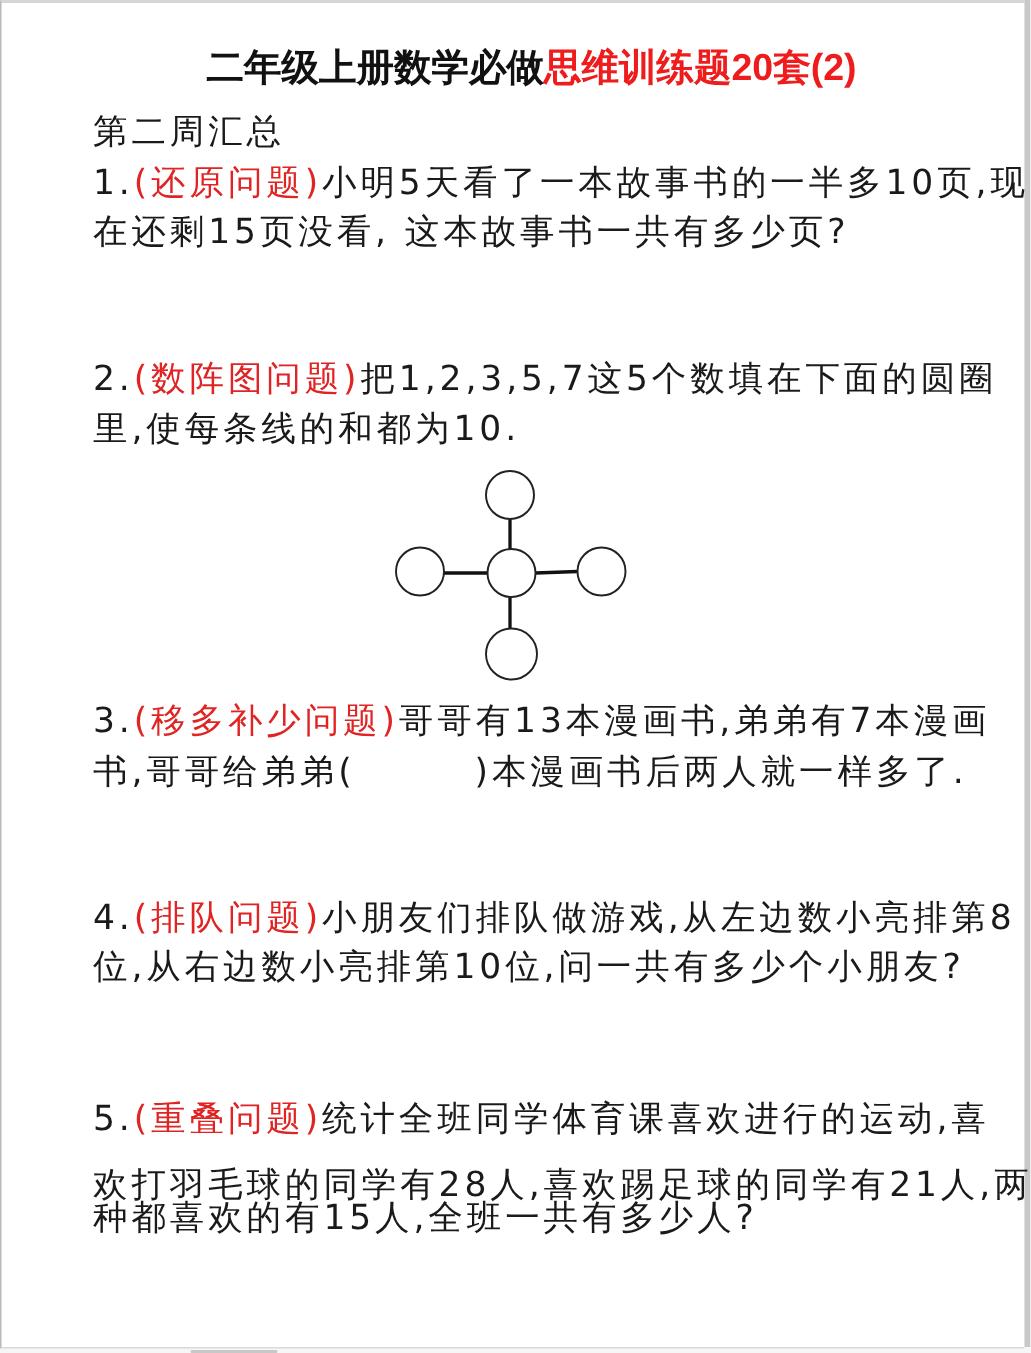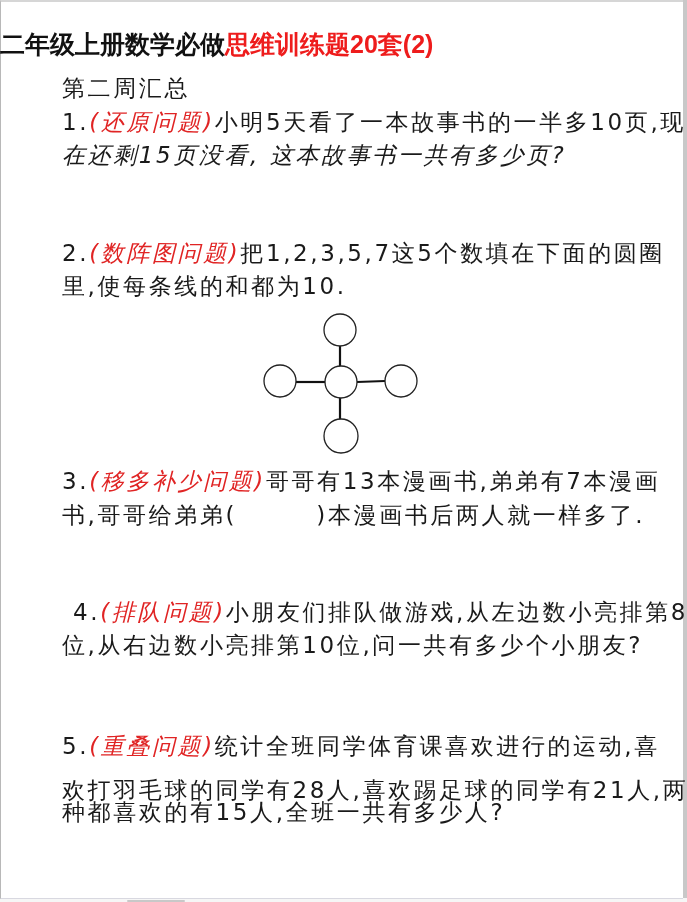--- a/index.html
+++ b/index.html
@@ -14,45 +14,45 @@
     border-left: 1px solid #b8b8b8;
     border-bottom: 1px solid #d8d8e0;
   }
   .right-bar {
     position: absolute; left: 683px; top: 0; width: 4px; height: 898px; background: #c8c8c8;
   }
   .hscroll-thumb {
     position: absolute; left: 127px; top: 900px; width: 58px; height: 2px; background: #c8c8c8; border-radius: 1px;
   }
   .title {
-    position: absolute; left: 0; top: 28px; width: 571px; text-align: left;
+    position: absolute; left: 0; top: 28px; width: 571px; text-align: right;
     font-family: "Liberation Sans", sans-serif; font-weight: bold; font-size: 25px; color: #111;
     letter-spacing: 0px; white-space: nowrap;
   }
   .title .red { color: #ee1c1c; }
   .line {
     position: absolute; left: 62px; font-size: 23px; color: #1a1a1a; white-space: nowrap;
     letter-spacing: 2.6px; line-height: 22px;
   }
-  .line .red { color: #e02424; font-style: italic; }
+  .line .red { color: #e02424; }
   .diagram { position: absolute; left: 250px; top: 305px; width: 180px; height: 160px; }
 </style>
 </head>
 <body>
 
 <div class="page"></div>
 <div class="right-bar"></div>
 <div class="hscroll-thumb"></div>
 
 <div class="title"><span>二年级上册数学必做</span><span class="red">思维训练题20套(2)</span></div>
 
 <div class="line" style="top:77px;">第二周汇总</div>
 
 <div class="line" style="top:111px;"><span>1.</span><span class="red">(还原问题)</span><span>小明5天看了一本故事书的一半多10页,现</span></div>
-<div class="line" style="top:144px;font-style:italic;">在还剩15页没看, 这本故事书一共有多少页?</div>
+<div class="line" style="top:144px;">在还剩15页没看, 这本故事书一共有多少页?</div>
 
 <div class="line" style="top:242px;text-align:right;"><span>2.</span><span class="red">(数阵图问题)</span><span>把1,2,3,5,7这5个数填在下面的圆圈</span></div>
 <div class="line" style="top:275px;text-align:center;">里,使每条线的和都为10.</div>
 
 <svg class="diagram" viewBox="250 305 180 160" xmlns="http://www.w3.org/2000/svg">
   <g stroke="#111" stroke-width="2.2">
     <line x1="340" y1="346" x2="340" y2="367"></line>
     <line x1="296" y1="382" x2="325" y2="382"></line>
     <line x1="357" y1="382" x2="385" y2="381"></line>
     <line x1="340" y1="398" x2="340" y2="420"></line>
@@ -62,18 +62,18 @@
     <circle cx="280" cy="381" r="16"></circle>
     <circle cx="341" cy="382" r="16"></circle>
     <circle cx="401" cy="381" r="16"></circle>
     <circle cx="341" cy="436" r="17"></circle>
   </g>
 </svg>
 
 <div class="line" style="top:470px;"><span>3.</span><span class="red">(移多补少问题)</span><span>哥哥有13本漫画书,弟弟有7本漫画</span></div>
 <div class="line" style="top:504px; white-space:pre;">书,哥哥给弟弟(        )本漫画书后两人就一样多了.</div>
 
-<div class="line" style="top:601px;margin-left:11px;"><span>4.</span><span class="red">(排队问题)</span><span>小朋友们排队做游戏,从左边数小亮排第8</span></div>
+<div class="line" style="top:601px;"><span>4.</span><span class="red">(排队问题)</span><span>小朋友们排队做游戏,从左边数小亮排第8</span></div>
 <div class="line" style="top:634px;">位,从右边数小亮排第10位,问一共有多少个小朋友?</div>
 
 <div class="line" style="top:735px;"><span>5.</span><span class="red">(重叠问题)</span><span>统计全班同学体育课喜欢进行的运动,喜</span></div>
 <div class="line" style="top:768px;margin-top:11px;">欢打羽毛球的同学有28人,喜欢踢足球的同学有21人,两</div>
 <div class="line" style="top:801px;">种都喜欢的有15人,全班一共有多少人?</div>
 
 </body></html>

